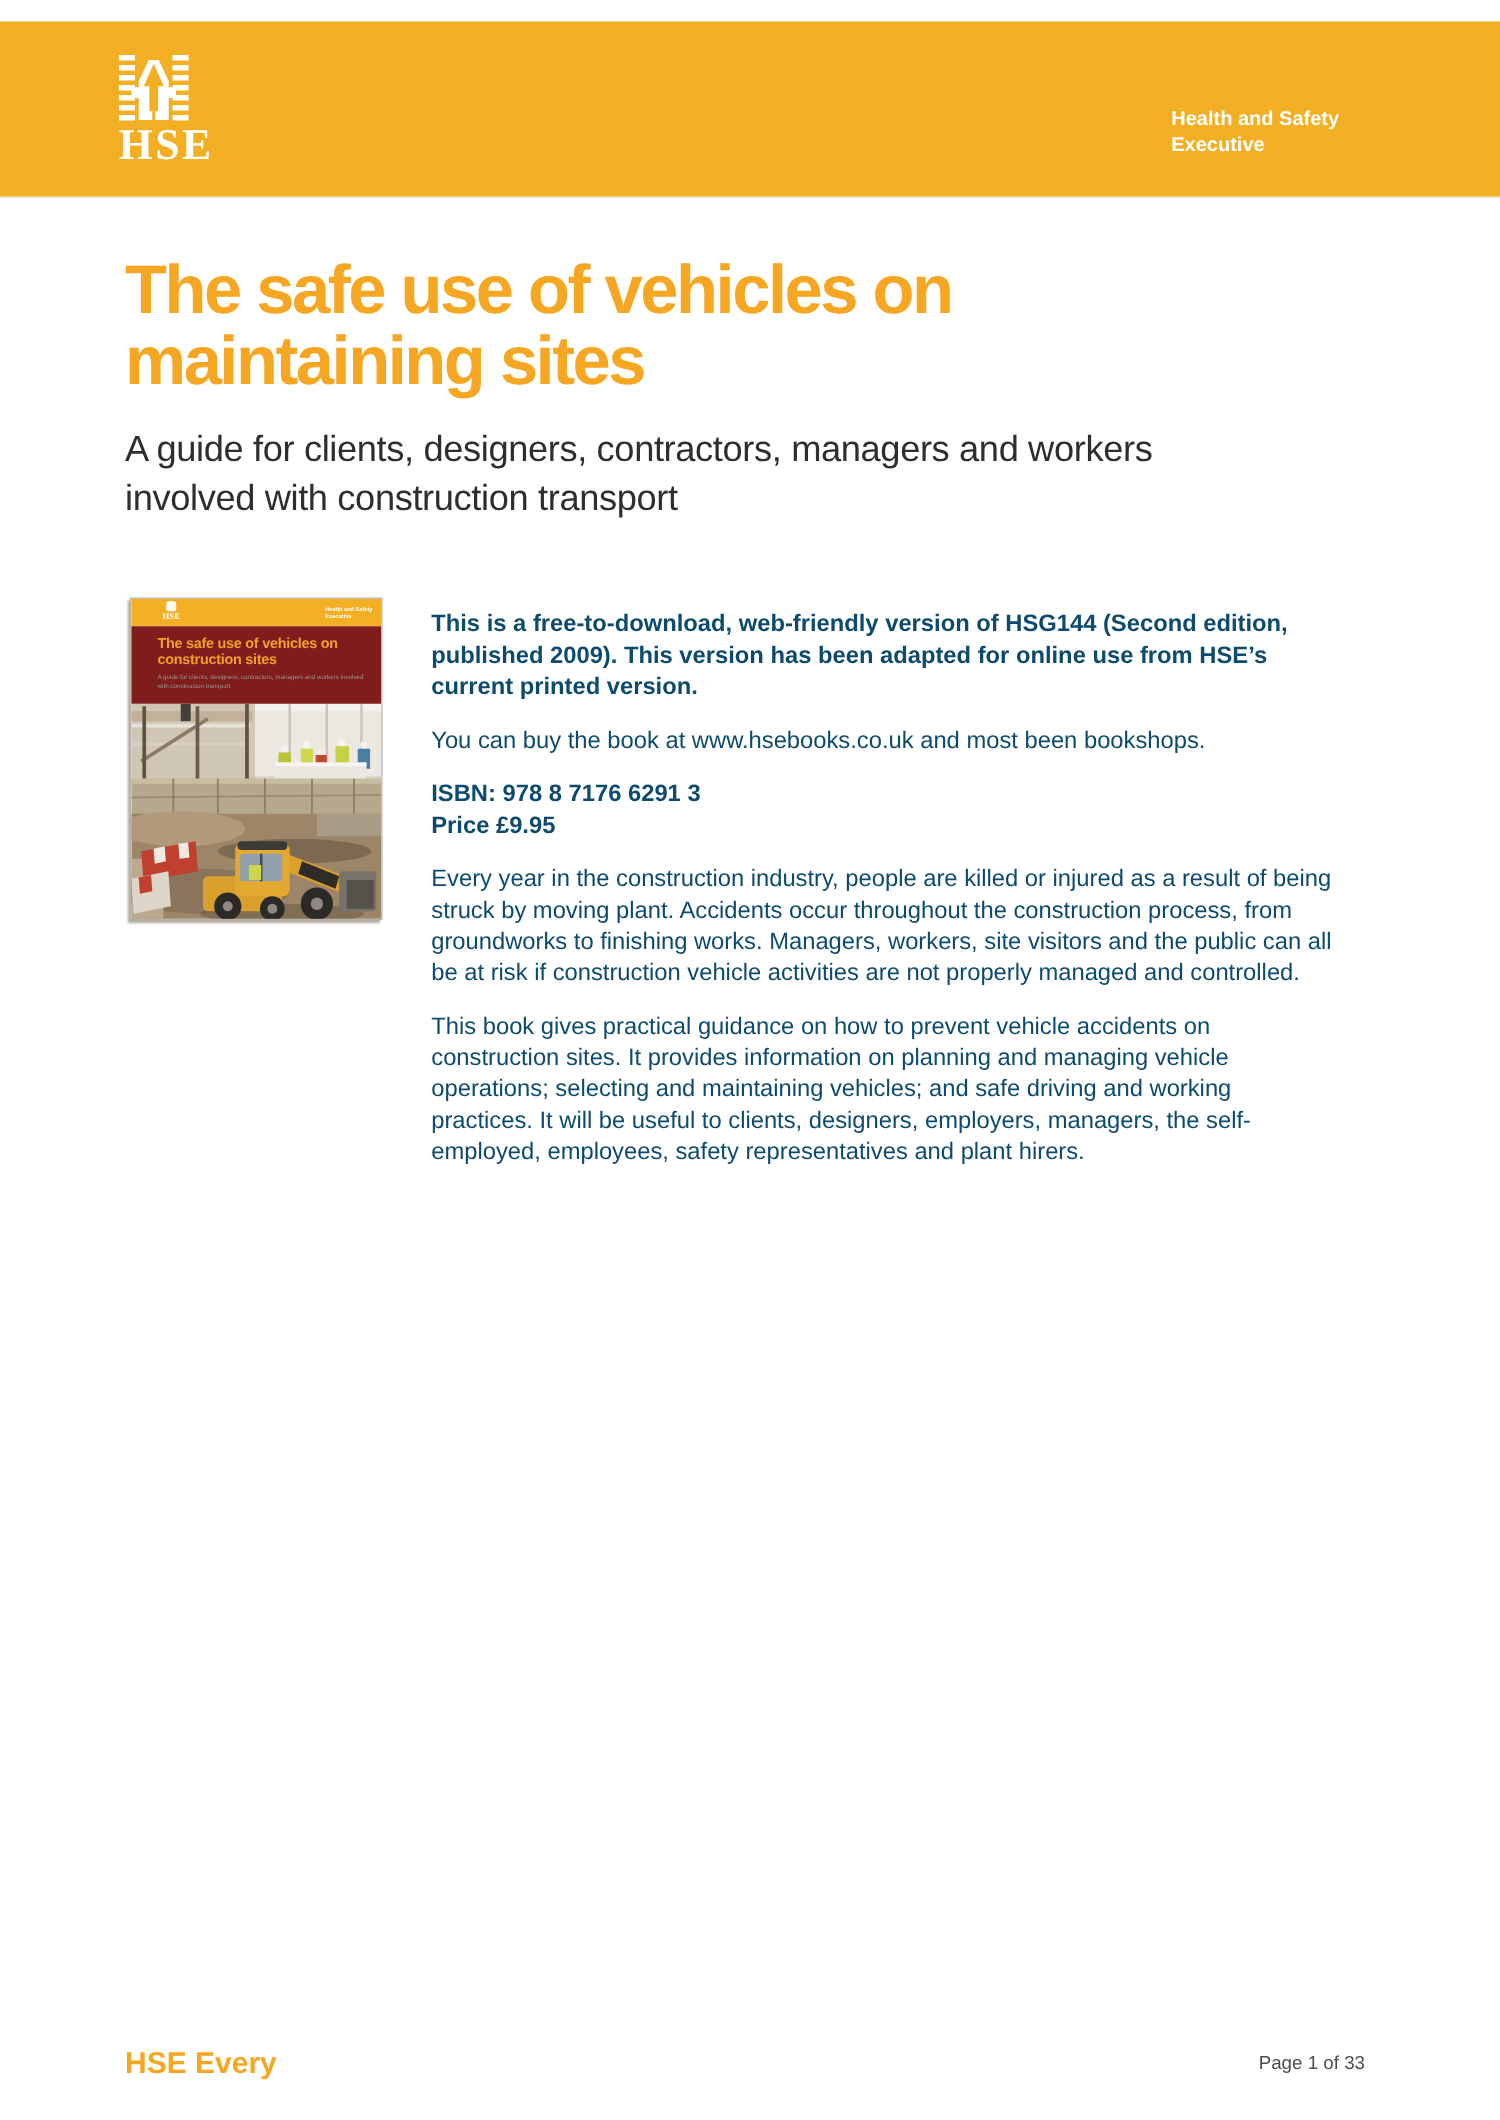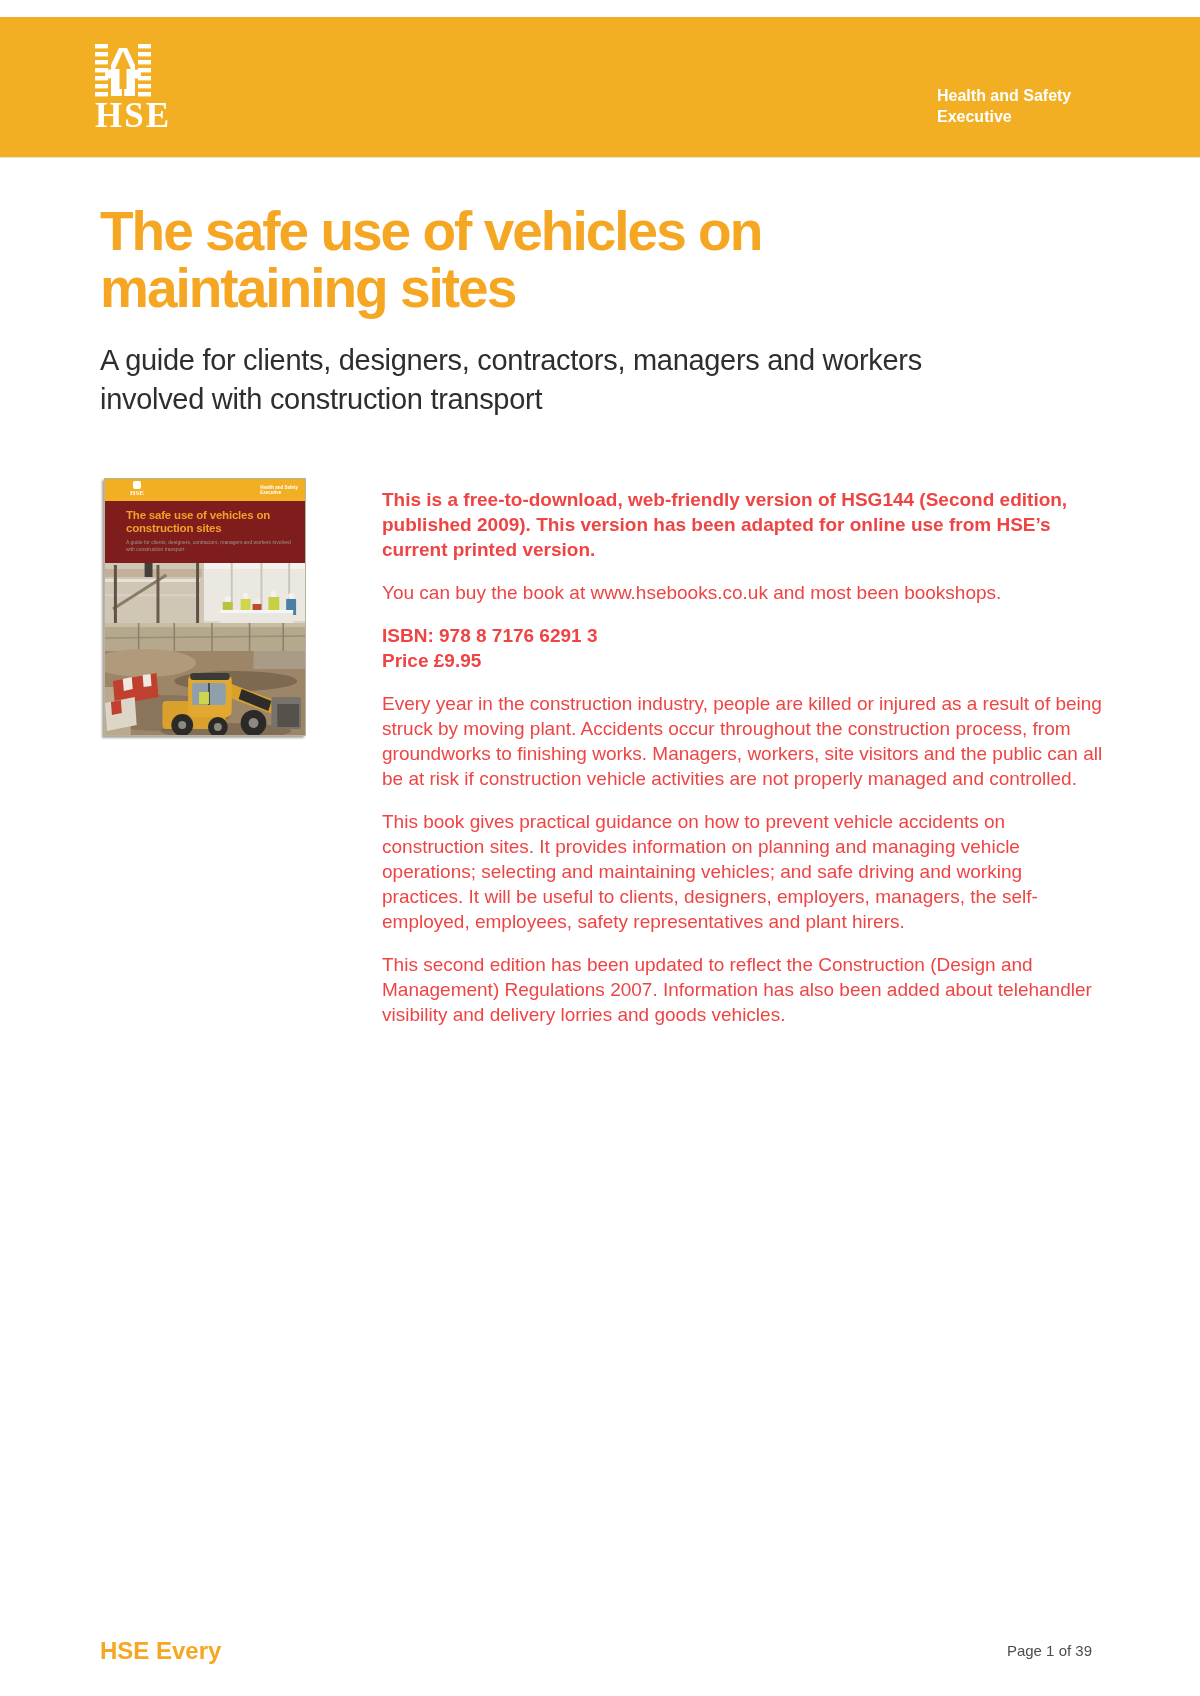--- a/index.html
+++ b/index.html
@@ -33,21 +33,21 @@
   .cover-org{position:absolute;right:7px;top:6px;color:#ffffff;font-weight:bold;
              font-size:4.5px;line-height:5px;text-align:left;}
   .cover-head{position:relative;height:62px;background:#7f1d1d;box-sizing:border-box;
               padding:8px 8px 0 21px;}
   .cover-title{color:#F0A227;font-weight:bold;font-size:11.5px;line-height:13px;width:165px;
                letter-spacing:-0.2px;}
   .cover-subtitle{color:#9b968d;font-size:5px;line-height:7px;width:172px;margin-top:4px;}
   .cover-photo{display:block;width:200px;height:174px;}
 
   
-  .copy{position:absolute;left:382px;top:470px;width:724px;color:#ef4444;
+  .copy{position:absolute;left:345px;top:470px;width:724px;color:#0c4a6e;
         font-size:19px;line-height:25px;}
   .copy p{margin:0 0 18px 0;}
   .copy .b{font-weight:bold;}
 
   
   .footer-left{position:absolute;left:100px;top:1620px;color:#F5A623;
                font-weight:bold;font-size:24px;}
   .footer-right{position:absolute;right:108px;top:1625px;color:#4d4d4d;font-size:15px;}
 </style>
 </head>
@@ -181,19 +181,18 @@
 
   <div class="copy">
     <p class="b">This is a free-to-download, web-friendly version of HSG144 (Second edition, published 2009). This version has been adapted for online use from HSE’s current printed version.</p>
     <p>You can buy the book at www.hsebooks.co.uk and most been bookshops.</p>
     <p class="b">
       <span style="display:block">ISBN: 978 8 7176 6291 3</span>
       <span style="display:block">Price £9.95</span>
     </p>
     <p>Every year in the construction industry, people are killed or injured as a result of being struck by moving plant. Accidents occur throughout the construction process, from groundworks to finishing works. Managers, workers, site visitors and the public can all be at risk if construction vehicle activities are not properly managed and controlled.</p>
     <p>This book gives practical guidance on how to prevent vehicle accidents on construction sites. It provides information on planning and managing vehicle operations; selecting and maintaining vehicles; and safe driving and working practices. It will be useful to clients, designers, employers, managers, the self-employed, employees, safety representatives and plant hirers.</p>
-    <p>This second edition has been updated to reflect the Construction (Design and Management) Regulations 2007. Information has also been added about telehandler visibility and delivery lorries and goods vehicles.</p>
   </div>
 
   <div class="footer-left">HSE Every</div>
-  <div class="footer-right">Page 1 of 39</div>
+  <div class="footer-right">Page 1 of 33</div>
 
 </div>
 
 </body></html>

